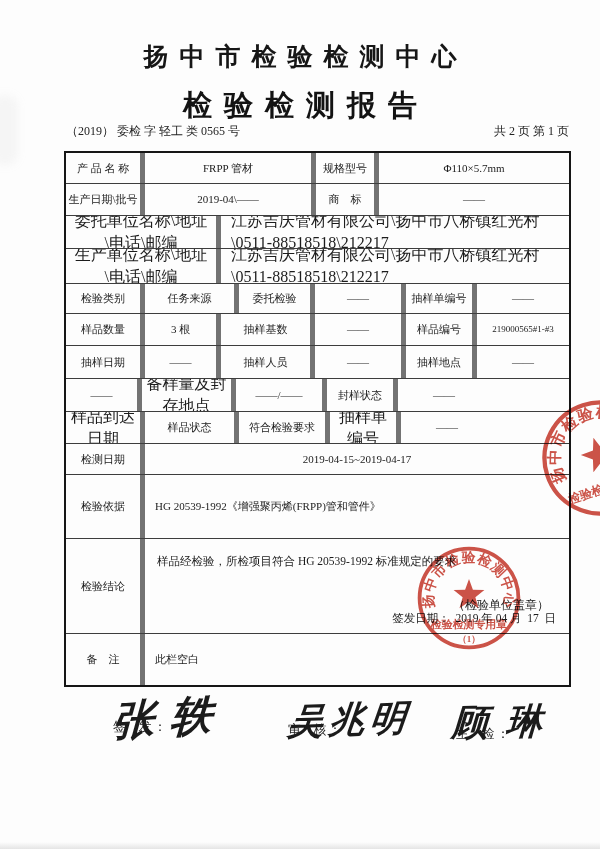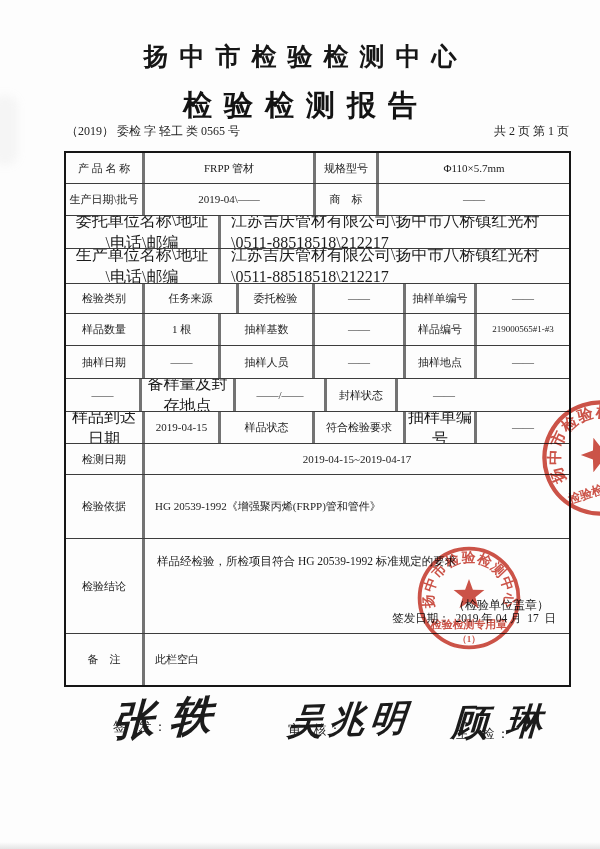--- a/index.html
+++ b/index.html
@@ -28,21 +28,21 @@
   }
   
   .rpt-table{
     position:absolute;left:64px;top:151px;width:503px;
     border:2px solid #161616;background:transparent;
   }
   .row{display:flex;border-bottom:1px solid #3d3d3d;box-sizing:border-box;}
   .row:last-child{border-bottom:none;}
   .cell{
     display:flex;align-items:center;justify-content:center;
-    border-right:3px solid #737373;box-sizing:border-box;
+    border-right:5px solid #737373;box-sizing:border-box;
     font-size:11px;line-height:1.35;color:#1c1c1c;
     white-space:pre-wrap;text-align:center;padding:0 2px;overflow:hidden;
   }
   .cell:last-child{border-right:none;}
   .cell.small{font-size:16px;}
   .cell.tiny{font-size:9px;letter-spacing:0;}
   .cell.left{justify-content:flex-start;text-align:left;padding-left:10px;}
   .dash{color:#2a2a2a;}
   
   .conclusion-value{position:relative;display:block;padding:0;}
@@ -127,21 +127,21 @@
       <div class="cell" style="width:79px">检验类别</div>
       <div class="cell" style="width:94px">任务来源</div>
       <div class="cell" style="width:76px">委托检验</div>
       <div class="cell dash" style="width:91px">——</div>
       <div class="cell" style="width:71px">抽样单编号</div>
       <div class="cell dash" style="width:92px">——</div>
     </div>
 
     <div class="row" style="height:32px">
       <div class="cell" style="width:79px">样品数量</div>
-      <div class="cell" style="width:76px">1 根</div>
+      <div class="cell" style="width:76px">3 根</div>
       <div class="cell" style="width:94px">抽样基数</div>
       <div class="cell dash" style="width:91px">——</div>
       <div class="cell" style="width:71px">样品编号</div>
       <div class="cell tiny" style="width:92px">219000565#1-#3</div>
     </div>
 
     <div class="row" style="height:33px">
       <div class="cell" style="width:79px">抽样日期</div>
       <div class="cell dash" style="width:76px">——</div>
       <div class="cell" style="width:94px">抽样人员</div>
@@ -153,21 +153,20 @@
     <div class="row" style="height:33px">
       <div class="cell dash" style="width:76px">——</div>
       <div class="cell small" style="width:94px">备样量及封存地点</div>
       <div class="cell dash" style="width:91px">——/——</div>
       <div class="cell" style="width:71px">封样状态</div>
       <div class="cell dash" style="width:92px">——</div>
     </div>
 
     <div class="row" style="height:32px">
       <div class="cell small" style="width:79px">样品到达日期</div>
-      <div class="cell" style="width:76px">2019-04-15</div>
       <div class="cell" style="width:94px">样品状态</div>
       <div class="cell" style="width:91px">符合检验要求</div>
       <div class="cell small" style="width:71px">抽样单编号</div>
       <div class="cell dash" style="width:92px">——</div>
     </div>
 
     <div class="row" style="height:31px">
       <div class="cell" style="width:79px">检测日期</div>
       <div class="cell" style="width:424px">2019-04-15~2019-04-17</div>
     </div>

